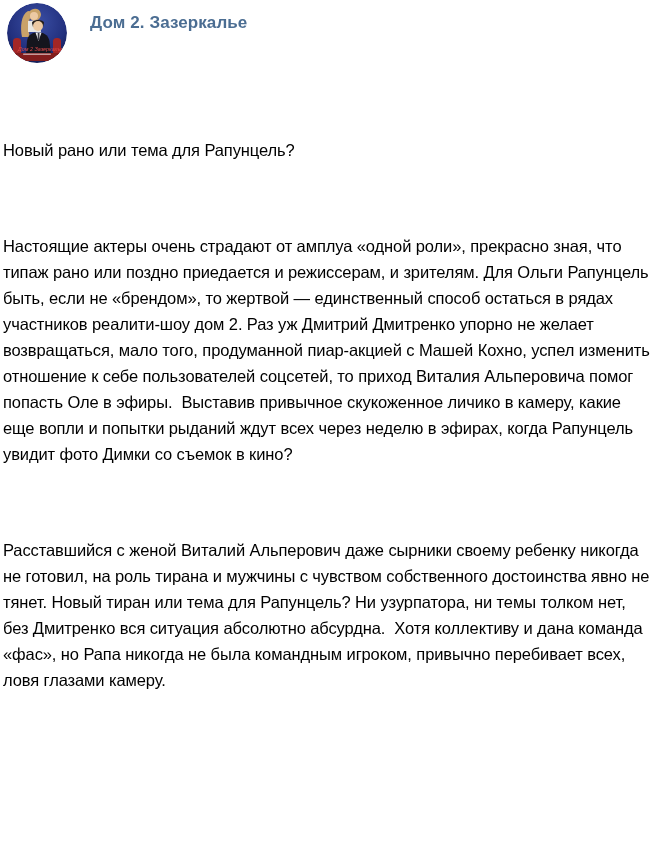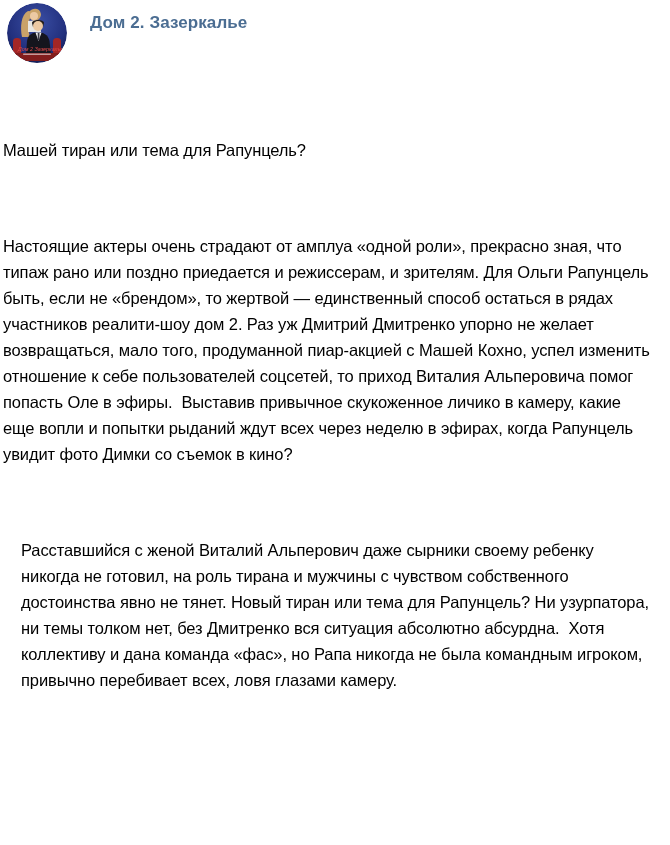--- a/index.html
+++ b/index.html
@@ -48,21 +48,21 @@
   }
 
   .post-text {
     padding: 0 8px 0 3px;
     font-size: 16.5px;
     line-height: 26px;
     letter-spacing: -0.1px;
     white-space: pre-wrap;
   }
   .post-text p { margin: 0 0 18px 0; }
-  .post-text p:last-child { margin-bottom: 0; margin-left: 18px; }
+  .post-text p:last-child { margin-bottom: 0; }
 </style>
 </head>
 <body>
 
 <div class="post">
 
   <div class="post-header">
 
     <a class="avatar">
       <svg viewBox="0 0 60 60" aria-hidden="true">
@@ -97,20 +97,20 @@
           <text x="11" y="48" font-size="5.4" font-style="italic" fill="#e04848">Дом 2 Зазеркалье</text>
           <rect x="16" y="50.5" width="28" height="1.4" rx="0.7" fill="rgba(255,255,255,0.55)"></rect>
         </g>
       </svg>
     </a>
 
     <a class="community-name">Дом 2. Зазеркалье</a>
   </div>
 
   <div class="post-text">
-    <p>Машей тиран или тема для Рапунцель?</p>
+    <p>Новый рано или тема для Рапунцель?</p>
     <p>Настоящие актеры очень страдают от амплуа «одной роли», прекрасно зная, что типаж рано или поздно приедается и режиссерам, и зрителям. Для Ольги Рапунцель быть, если не «брендом», то жертвой — единственный способ остаться в рядах участников реалити-шоу дом 2. Раз уж Дмитрий Дмитренко упорно не желает возвращаться, мало того, продуманной пиар-акцией с Машей Кохно, успел изменить отношение к себе пользователей соцсетей, то приход Виталия Альперовича помог попасть Оле в эфиры.  Выставив привычное скукоженное личико в камеру, какие еще вопли и попытки рыданий ждут всех через неделю в эфирах, когда Рапунцель увидит фото Димки со съемок в кино?</p>
     <p>Расставшийся с женой Виталий Альперович даже сырники своему ребенку никогда не готовил, на роль тирана и мужчины с чувством собственного достоинства явно не тянет. Новый тиран или тема для Рапунцель? Ни узурпатора, ни темы толком нет, без Дмитренко вся ситуация абсолютно абсурдна.  Хотя коллективу и дана команда «фас», но Рапа никогда не была командным игроком, привычно перебивает всех, ловя глазами камеру.</p>
     
     
   </div>
 
 </div>
 
 </body></html>

